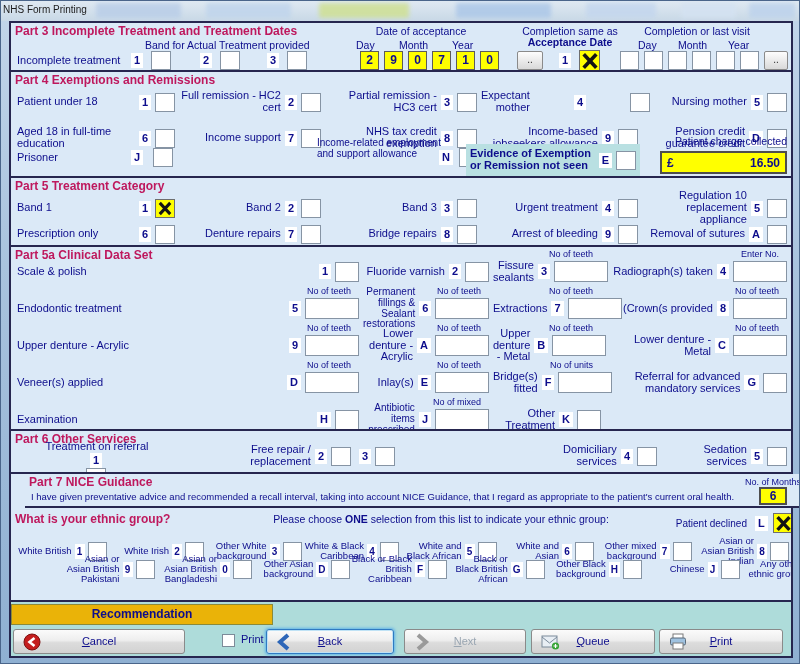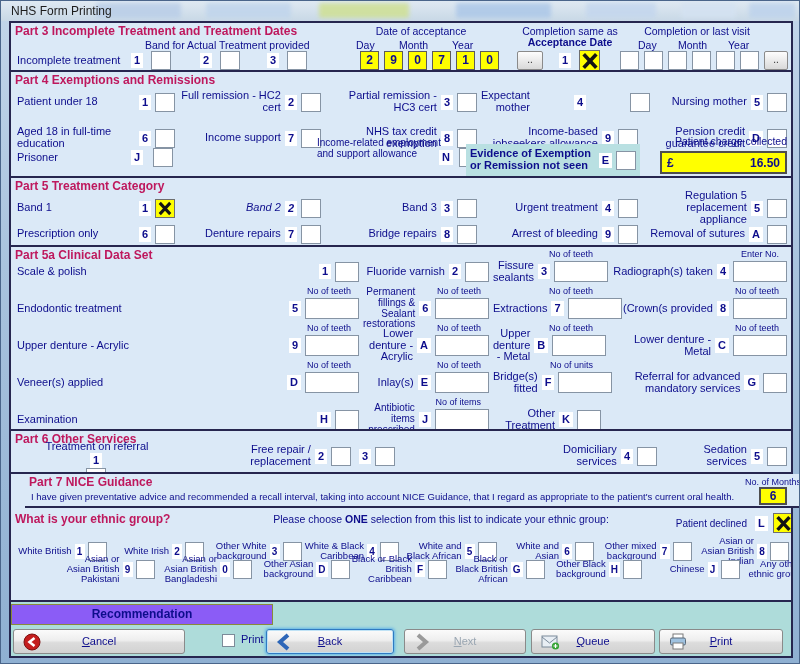--- a/index.html
+++ b/index.html
@@ -1,20 +1,20 @@
 <!DOCTYPE html>
 <html><head>
 <meta charset="utf-8">
 <style>
   html,body{margin:0;padding:0;background:#6b8cab;}
   *{box-sizing:border-box;font-family:"Liberation Sans","DejaVu Sans",sans-serif;}
   .window{position:relative;width:800px;height:664px;background:linear-gradient(180deg,#c3d6ea 0%,#a9c3de 40%,#8fb0d2 100%);border:1px solid #4a658a;overflow:hidden;}
   .titlebar{position:absolute;left:0;top:0;width:800px;height:20px;background:linear-gradient(180deg,#dfe9f2,#c8d8e6);overflow:hidden;}
   .titlebar .blob{position:absolute;top:2px;height:15px;filter:blur(2px);opacity:.8;border-radius:2px;}
-  .title-text{position:absolute;left:10px;top:3px;font-size:12px;color:#1c1c1c;z-index:5;}
+  .title-text{position:absolute;left:2px;top:3px;font-size:10px;color:#1c1c1c;z-index:5;}
   .panel{position:absolute;left:8px;top:20px;width:784px;height:637px;border:2px solid #26264f;background:#dbe9f7;}
   .section{position:relative;width:780px;border-bottom:2px solid #26264f;background:#dbe9f7;overflow:hidden;}
   .sec-title{position:absolute;left:4px;top:1px;font-size:12px;font-weight:bold;color:#be185d;white-space:nowrap;}
   .lbl{font-size:11px;color:#0d0d8c;line-height:1.08;}
   .sml{font-size:10.5px;color:#0d0d8c;line-height:1.1;}
   .mini{font-size:9px;color:#0d0d8c;text-align:right;padding-right:8px;height:11px;line-height:11px;}
   .chip{display:inline-block;background:#fff;color:#0d0d8c;font-weight:bold;font-size:11px;min-width:10px;padding:0 3px;height:15px;line-height:15px;text-align:center;margin-left:4px;flex:none;}
   .box{width:20px;height:19px;background:#fff;border:1px solid #8694a4;margin-left:4px;flex:none;position:relative;}
   .box.wide{width:54px;height:21px;}
   .box.sm{width:24px;height:20px;}
@@ -30,21 +30,21 @@
   .cell.first .lbl{text-align:left;padding-left:6px;}
   .cell5a{padding-right:4px;}
   .crow{display:flex;align-items:center;height:23px;}
   .crow .lbl{flex:1;text-align:right;}
   .cell5a.first .crow .lbl{text-align:left;padding-left:6px;}
   .teal-box{position:absolute;background:#b9e0e2;display:flex;align-items:center;padding:2px 4px;}
   .teal-box .lbl{font-weight:bold;flex:1;}
   .charge-box{position:absolute;background:#ffff00;border:2px solid #4e4e4e;display:flex;align-items:center;justify-content:space-between;padding:0 5px;font-size:12px;font-weight:bold;color:#0d0d8c;}
   .yellowfield{position:absolute;background:#ffff00;border:2px solid #4e4e4e;font-size:12px;font-weight:bold;color:#0d0d8c;text-align:center;line-height:15px;}
   .footer{position:relative;width:780px;height:54px;background:#aedcda;}
-  .recommend{position:absolute;left:0px;top:2px;width:262px;height:21px;background:#8b5cf6;border:1px solid #8a8a3a;text-align:center;font-size:12px;font-weight:bold;color:#0d0d8c;line-height:19px;}
+  .recommend{position:absolute;left:0px;top:2px;width:262px;height:21px;background:#eab308;border:1px solid #8a8a3a;text-align:center;font-size:12px;font-weight:bold;color:#0d0d8c;line-height:19px;}
   .btn{position:absolute;top:27px;height:25px;background:linear-gradient(180deg,#fbfbfb 0%,#eeeeee 45%,#dcdcdc 55%,#d2d2d2 100%);border:1px solid #8a8a8a;border-radius:3px;font-size:11px;color:#0d0d8c;text-align:center;line-height:22px;}
   .btn .ic{position:absolute;left:9px;top:3px;}
   .btn.focus{border:1px solid #2f7ac2;box-shadow:0 0 3px 1px #5fb2e8, inset 0 0 0 1px #bfe2f5;}
   .btn.disabled{color:#9aa6b2;}
   .accel{text-decoration:underline;}
   .checkbox13{position:absolute;width:13px;height:13px;background:#fff;border:1px solid #7d8b99;}
   .ethcell{flex:1;display:flex;align-items:center;justify-content:flex-end;padding-right:2px;}
   .ethcell .lbl{font-size:9.5px;text-align:right;line-height:1.05;}
   .ethcell .box{width:19px;height:19px;margin-left:3px;}
   .ethcell .chip{margin-left:3px;font-size:10px;padding:0 2px;}
@@ -187,37 +187,37 @@
       <div class="row" style="top:12px;height:36px;">
         <div class="cell first" style="width:168px;">
             <span class="lbl">Band 1</span>
             <span class="chip">1</span>
             <span class="box checked">
               <svg class="xmark" viewBox="0 0 20 20">
                 <path d="M3 2.5L17 17.5M17 2.5L3 17.5"></path>
               </svg>
             </span>
           </div>
-        <div class="cell" style="width:146px;font-style:italic;">
+        <div class="cell" style="width:146px;">
             <span class="lbl">Band 2</span>
             <span class="chip">2</span>
             <span class="box"></span>
           </div>
         <div class="cell" style="width:156px;">
             <span class="lbl">Band 3</span>
             <span class="chip">3</span>
             <span class="box"></span>
           </div>
         <div class="cell" style="width:161px;">
             <span class="lbl">Urgent treatment</span>
             <span class="chip">4</span>
             <span class="box"></span>
           </div>
         <div class="cell" style="width:149px;">
-            <span class="lbl">Regulation 5 replacement appliance</span>
+            <span class="lbl">Regulation 10 replacement appliance</span>
             <span class="chip">5</span>
             <span class="box"></span>
           </div>
       </div>
       <div class="row" style="top:44px;height:24px;">
         <div class="cell first" style="width:168px;">
             <span class="lbl">Prescription only</span>
             <span class="chip">6</span>
             <span class="box"></span>
           </div>
@@ -385,21 +385,21 @@
       <div class="row" style="top:150px;">
         <div class="cell5a first" style="width:352px;">
             <div class="mini"></div>
             <div class="crow">
               <span class="lbl">Examination</span>
               <span class="chip">H</span>
               <span class="box sm"></span>
             </div>
           </div>
         <div class="cell5a" style="width:130px;">
-            <div class="mini">No of items</div>
+            <div class="mini">No of mixed</div>
             <div class="crow">
               <span class="lbl" style="font-size:10px;">Antibiotic items prescribed</span>
               <span class="chip">J</span>
               <span class="box wide"></span>
             </div>
           </div>
         <div class="cell5a" style="width:112px;">
             <div class="mini"></div>
             <div class="crow">
               <span class="lbl">Other Treatment</span>

